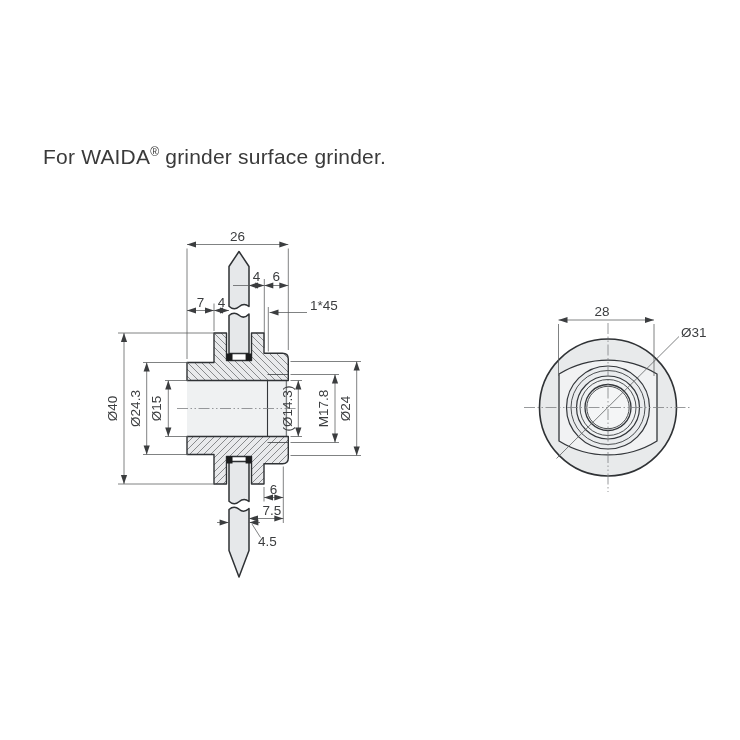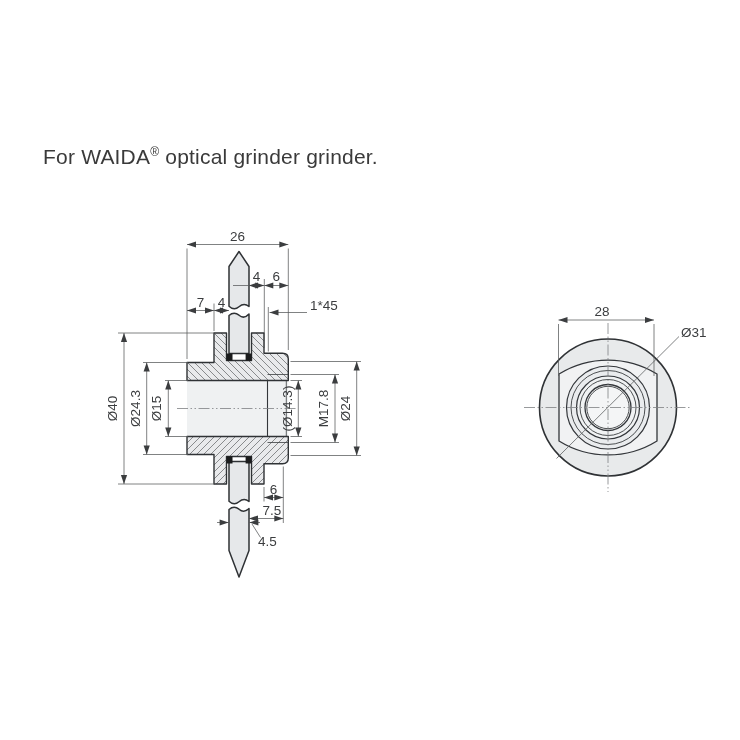--- a/index.html
+++ b/index.html
@@ -8,21 +8,21 @@
   .title{position:absolute;left:43px;top:145px;font-size:21px;color:#3a3a3a;
          letter-spacing:.2px;white-space:nowrap;}
   .title .reg{font-size:12px;vertical-align:super;line-height:0;}
   svg{position:absolute;left:0;top:0;}
   svg text{font-family:"Liberation Sans",sans-serif;font-size:13.5px;fill:#3b3d3f;}
 </style>
 </head>
 <body>
 
 <div class="title">
-  <span>For WAIDA</span><span class="reg">®</span><span> optical grinder grinder.</span>
+  <span>For WAIDA</span><span class="reg">®</span><span> grinder surface grinder.</span>
 </div>
 
 <svg width="740" height="740" viewBox="0 0 740 740">
   <defs>
     <marker id="ae" markerUnits="userSpaceOnUse" markerWidth="10" markerHeight="8" refX="9.5" refY="4" orient="auto">
       <path d="M0.5,0.9 L9.5,4 L0.5,7.1 Z" fill="#3b3d3f"></path>
     </marker>
     <marker id="aS" markerUnits="userSpaceOnUse" markerWidth="10" markerHeight="8" refX="9.5" refY="4" orient="auto-start-reverse">
       <path d="M0.5,0.9 L9.5,4 L0.5,7.1 Z" fill="#3b3d3f"></path>
     </marker>

